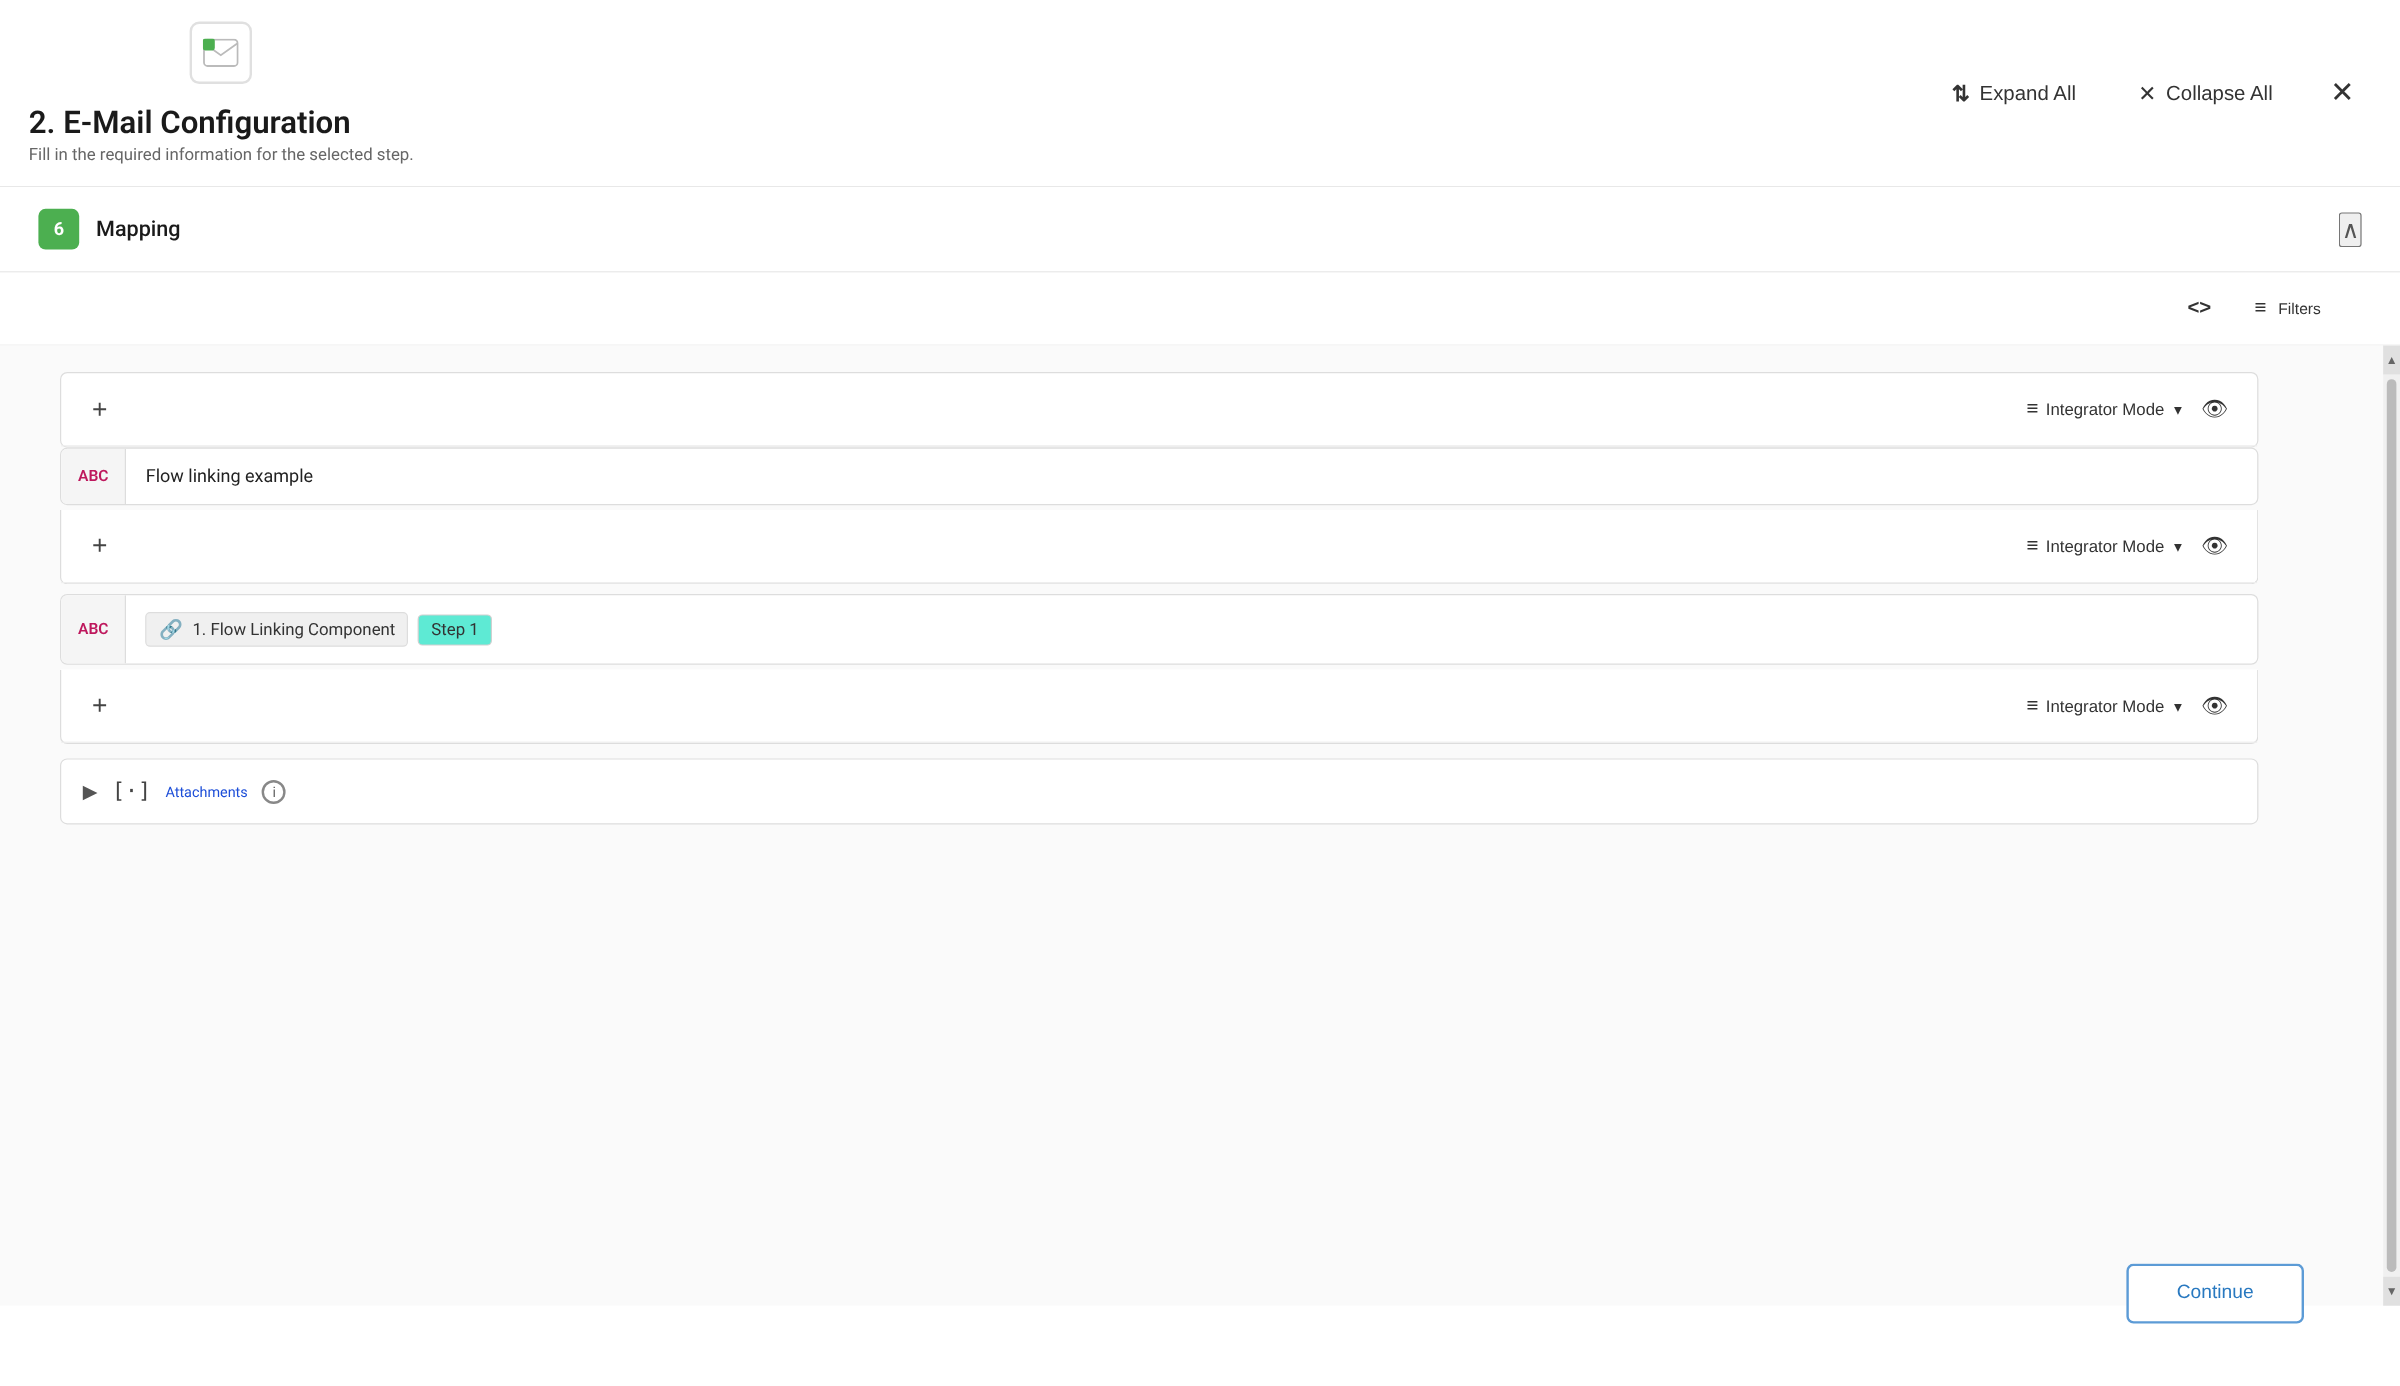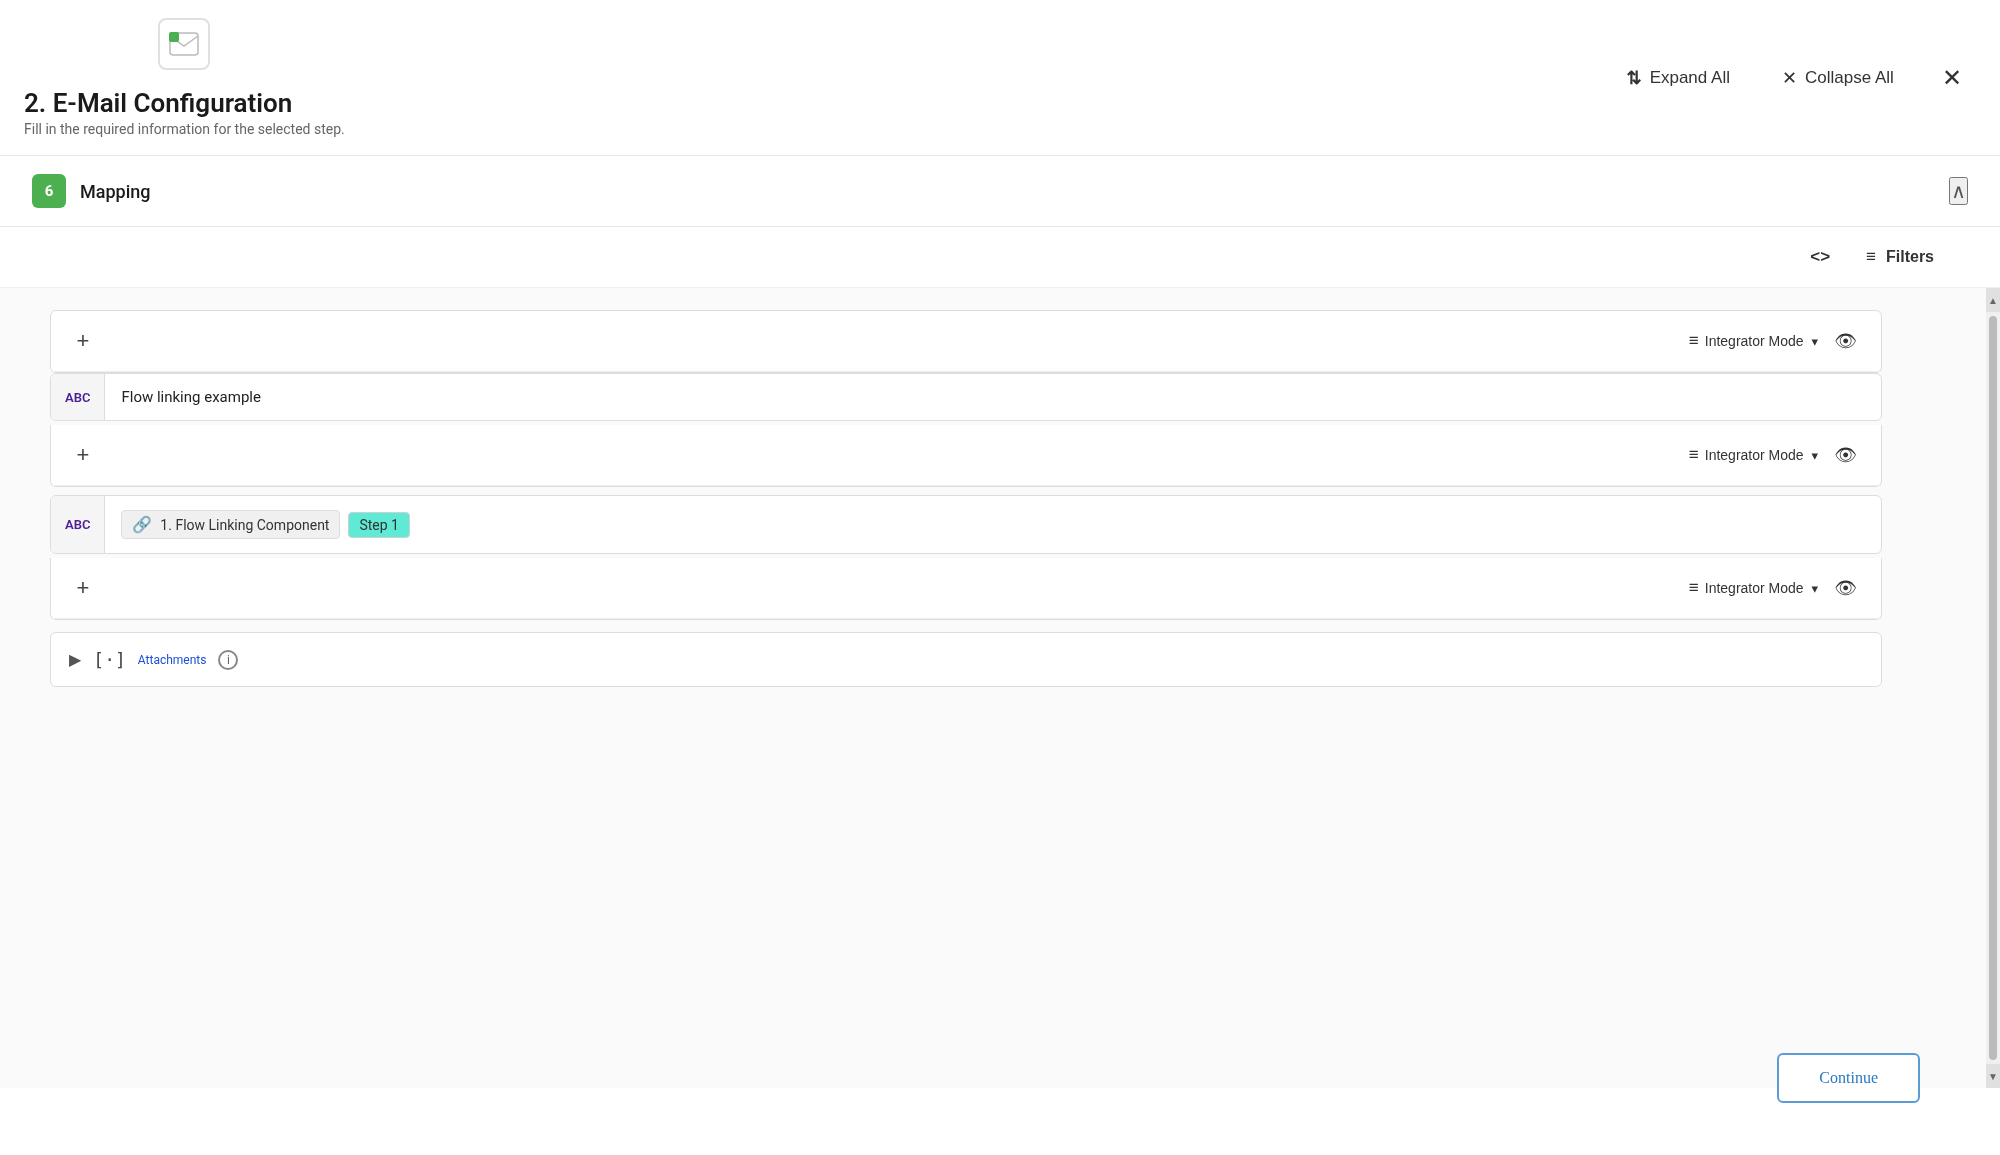--- a/index.html
+++ b/index.html
@@ -238,21 +238,21 @@
       align-items: stretch;
       margin-bottom: 4px;
       overflow: hidden;
     }
     .abc-badge {
       background: #f5f5f5;
       border-right: 1px solid #ddd;
       padding: 14px 14px;
       font-size: 13px;
       font-weight: 600;
-      color: #4c1d95;
+      color: #be185d;
       display: flex;
       align-items: center;
       white-space: nowrap;
     }
     .field-value {
       flex: 1;
       padding: 14px 16px;
       font-size: 15px;
       color: #222;
       display: flex;
@@ -328,21 +328,20 @@
       bottom: 52px;
       right: 80px;
       background: #fff;
       border: 2px solid #5c9bd6;
       border-radius: 6px;
       padding: 14px 40px;
       font-size: 16px;
       color: #2979c0;
       cursor: pointer;
       font-weight: 500;
-      font-family: Liberation Serif, serif;
     }
   </style>
 </head>
 <body>
 
 <div class="header">
   <div class="header-left">
     <div class="email-icon-wrapper">
 
       <svg width="30" height="24" viewBox="0 0 30 24" fill="none">
@@ -381,21 +380,21 @@
     <span>∧</span>
   </button>
 </div>
 
 <div class="toolbar-row">
   <button class="toolbar-btn">
     <span style="font-size:17px; font-weight:600;">&lt;&gt;</span>
   </button>
   <button class="toolbar-btn">
     <span style="font-size:17px;">≡</span>
-    <span style="font-size:16px; margin-left:2px;font-weight:bold;">Filters</span>
+    <span style="font-size:13px; margin-left:2px;">Filters</span>
   </button>
 </div>
 
 <div class="main-content">
 
   <div class="scrollbar-track" style="right:0; top:0; bottom:0; position:absolute; width:14px;">
     <div class="scrollbar-up">▲</div>
     <div class="scrollbar-thumb"></div>
     <div class="scrollbar-down">▼</div>
   </div>

